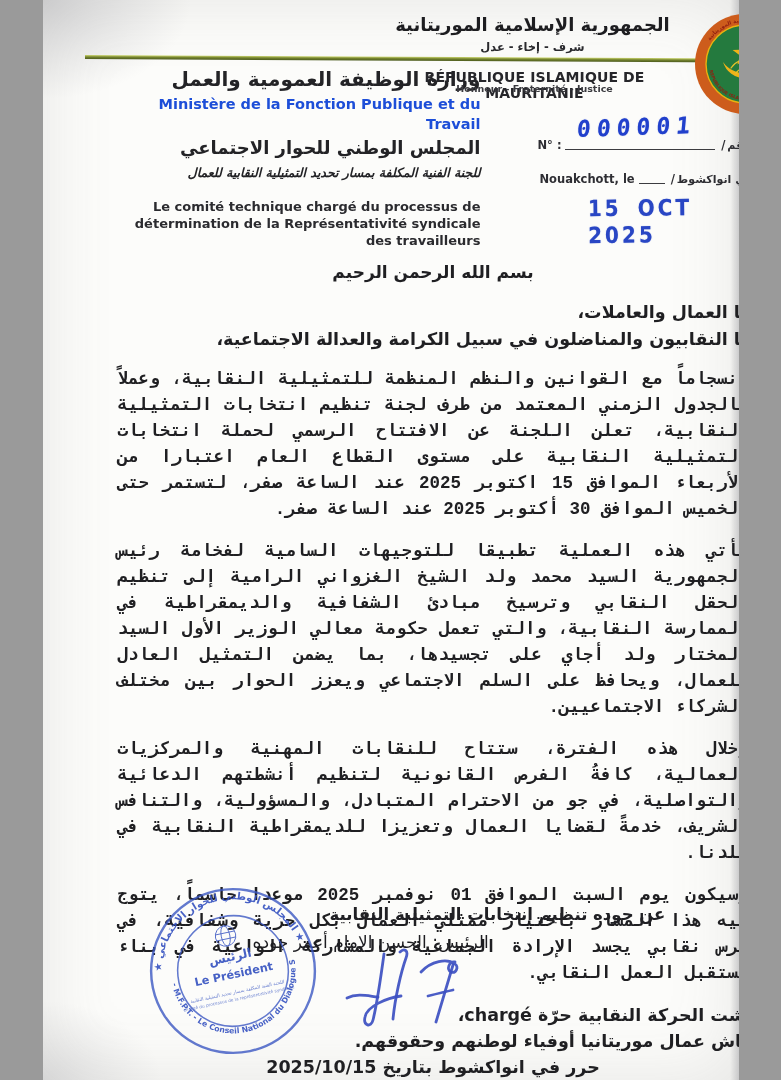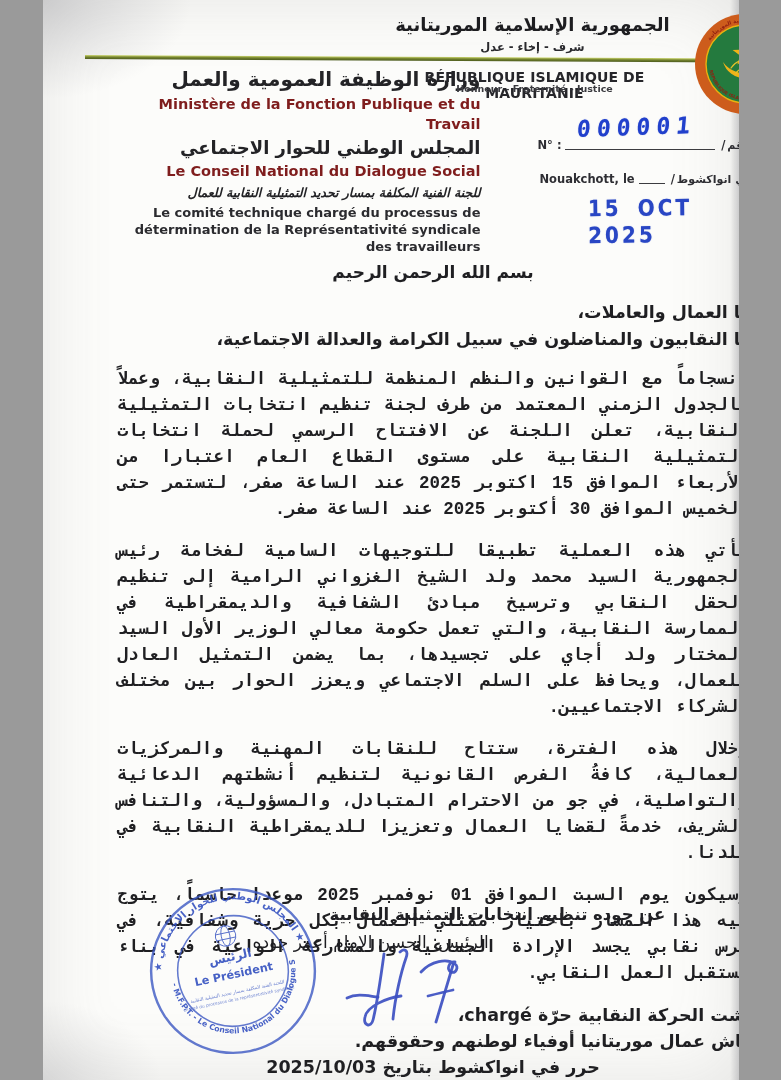--- a/index.html
+++ b/index.html
@@ -21,24 +21,24 @@
     font-size:18px;font-weight:bold;direction:rtl;color:#1d1d20;}
   .ar-motto{position:absolute;top:40px;left:330px;width:320px;text-align:center;
     font-size:11.5px;font-weight:bold;direction:rtl;color:#2a2a2e;}
   .rule{position:absolute;top:57px;left:42px;width:722px;height:4px;
     background:linear-gradient(180deg,#c9d46e 0%,#76842f 45%,#4b5a1d 100%);
     transform:rotate(.3deg);}
   .emblem{position:absolute;top:12px;left:650px;width:104px;height:104px;}
 
   .org{position:absolute;top:64px;left:62px;width:376px;text-align:right;direction:rtl;}
   .org-ar-lg{font-size:20px;font-weight:bold;line-height:30px;}
-  .org-fr{direction:ltr;font-size:14.5px;font-weight:bold;line-height:20px;color:#7f1d1d;}
+  .org-fr{direction:ltr;font-size:14.5px;font-weight:bold;line-height:20px;color:#1d4ed8;}
   .org-ar-md{font-size:18px;font-weight:bold;line-height:27px;margin-top:0;}
   .org-ar-sm{font-size:12.5px;font-weight:bold;line-height:18px;margin-top:3px;font-style:italic;}
-  .org-fr-sm{direction:ltr;font-size:13px;font-weight:bold;line-height:17px;margin-top:2px;color:#2b2b2f;}
+  .org-fr-sm{direction:ltr;font-size:13px;font-weight:bold;line-height:17px;margin-top:16px;color:#2b2b2f;}
 
   .republic{position:absolute;top:69px;left:372px;width:240px;text-align:center;
     font-size:14px;font-weight:bold;color:#26262a;letter-spacing:.1px;}
   .motto-fr{position:absolute;top:83px;left:372px;width:240px;text-align:center;
     font-size:9.5px;font-weight:bold;color:#3a3a3f;}
 
   .ref-row{position:absolute;display:flex;align-items:flex-end;font-weight:bold;color:#2e2e33;}
   .num-row{top:138px;left:495px;width:212px;font-size:11.5px;}
   .place-row{top:172px;left:497px;width:214px;font-size:11.5px;}
   .fill-line{flex:1;border-bottom:1.4px solid #3c3c40;margin:0 4px 2px 4px;height:10px;}
@@ -105,21 +105,20 @@
       <path d="M 43,61 C 46,57 49,56 52,56"></path>
       <path d="M 61,61 C 58,57 55,56 52,56"></path>
       <path d="M 52,64 L 52,50"></path>
     </g>
   </svg>
 
   <div class="org">
     <div class="org-ar-lg">وزارة الوظيفة العمومية والعمل</div>
     <div class="org-fr">Ministère de la Fonction Publique et du Travail</div>
     <div class="org-ar-md">المجلس الوطني للحوار الاجتماعي</div>
-    <div class="org-fr">Le Conseil National du Dialogue Social</div>
     <div class="org-ar-sm">للجنة الفنية المكلفة بمسار تحديد التمثيلية النقابية للعمال</div>
     <div class="org-fr-sm">Le comité technique chargé du processus de détermination de la Représentativité syndicale des travailleurs</div>
   </div>
 
   <div class="republic">RÉPUBLIQUE ISLAMIQUE DE MAURITANIE</div>
   <div class="motto-fr">Honneur - Fraternité - Justice</div>
 
   <div class="stamp-number">000001</div>
   <div class="ref-row num-row">
     <span>N° :</span>
@@ -138,21 +137,21 @@
   <div class="body">
     <div class="basmala">بسم الله الرحمن الرحيم</div>
     <div class="salut">أيها العمال والعاملات،</div>
     <div class="salut">أيها النقابيون والمناضلون في سبيل الكرامة والعدالة الاجتماعية،</div>
     <p class="para first">انسجاماً مع القوانين والنظم المنظمة للتمثيلية النقابية، وعملاً بالجدول الزمني المعتمد من طرف لجنة تنظيم انتخابات التمثيلية النقابية، تعلن اللجنة عن الافتتاح الرسمي لحملة انتخابات التمثيلية النقابية على مستوى القطاع العام اعتبارا من الأربعاء الموافق 15 اكتوبر 2025 عند الساعة صفر، لتستمر حتى الخميس الموافق 30 أكتوبر 2025 عند الساعة صفر.</p>
     <p class="para">تأتي هذه العملية تطبيقا للتوجيهات السامية لفخامة رئيس الجمهورية السيد محمد ولد الشيخ الغزواني الرامية إلى تنظيم الحقل النقابي وترسيخ مبادئ الشفافية والديمقراطية في الممارسة النقابية، والتي تعمل حكومة معالي الوزير الأول السيد المختار ولد أجاي على تجسيدها، بما يضمن التمثيل العادل للعمال، ويحافظ على السلم الاجتماعي ويعزز الحوار بين مختلف الشركاء الاجتماعيين.</p>
     <p class="para">وخلال هذه الفترة، ستتاح للنقابات المهنية والمركزيات العمالية، كافةُ الفرص القانونية لتنظيم أنشطتهم الدعائية والتواصلية، في جو من الاحترام المتبادل، والمسؤولية، والتنافس الشريف، خدمةً لقضايا العمال وتعزيزا للديمقراطية النقابية في بلدنا.</p>
     <p class="para">وسيكون يوم السبت الموافق 01 نوفمبر 2025 موعدا حاسماً، يتوج فيه هذا المسار باختيار ممثلي العمال بكل حرية وشفافية، في عرس نقابي يجسد الإرادة الجماعية والمشاركة الواعية في بناء مستقبل العمل النقابي.</p>
     <div class="closing">عاشت الحركة النقابية حرّة chargé،</div>
     <div class="closing">وعاش عمال موريتانيا أوفياء لوطنهم وحقوقهم.</div>
-    <div class="dateline">حرر في انواكشوط بتاريخ 2025/10/03</div>
+    <div class="dateline">حرر في انواكشوط بتاريخ 2025/10/15</div>
   </div>
 
   <div class="on-behalf">عن جوده تنظيم انتخابات التمثيلية النقابية</div>
   <div class="president">الرئيس: الحسن الإمام أعمر جوده</div>
 
   <svg class="stamp" viewBox="0 0 170 170">
     <g stroke="#3a56c2" fill="none">
       <circle cx="85" cy="85" r="80" stroke-width="2.4" stroke-opacity=".85"></circle>
       <circle cx="85" cy="85" r="54" stroke-width="1.5" stroke-opacity=".85"></circle>
     </g>

